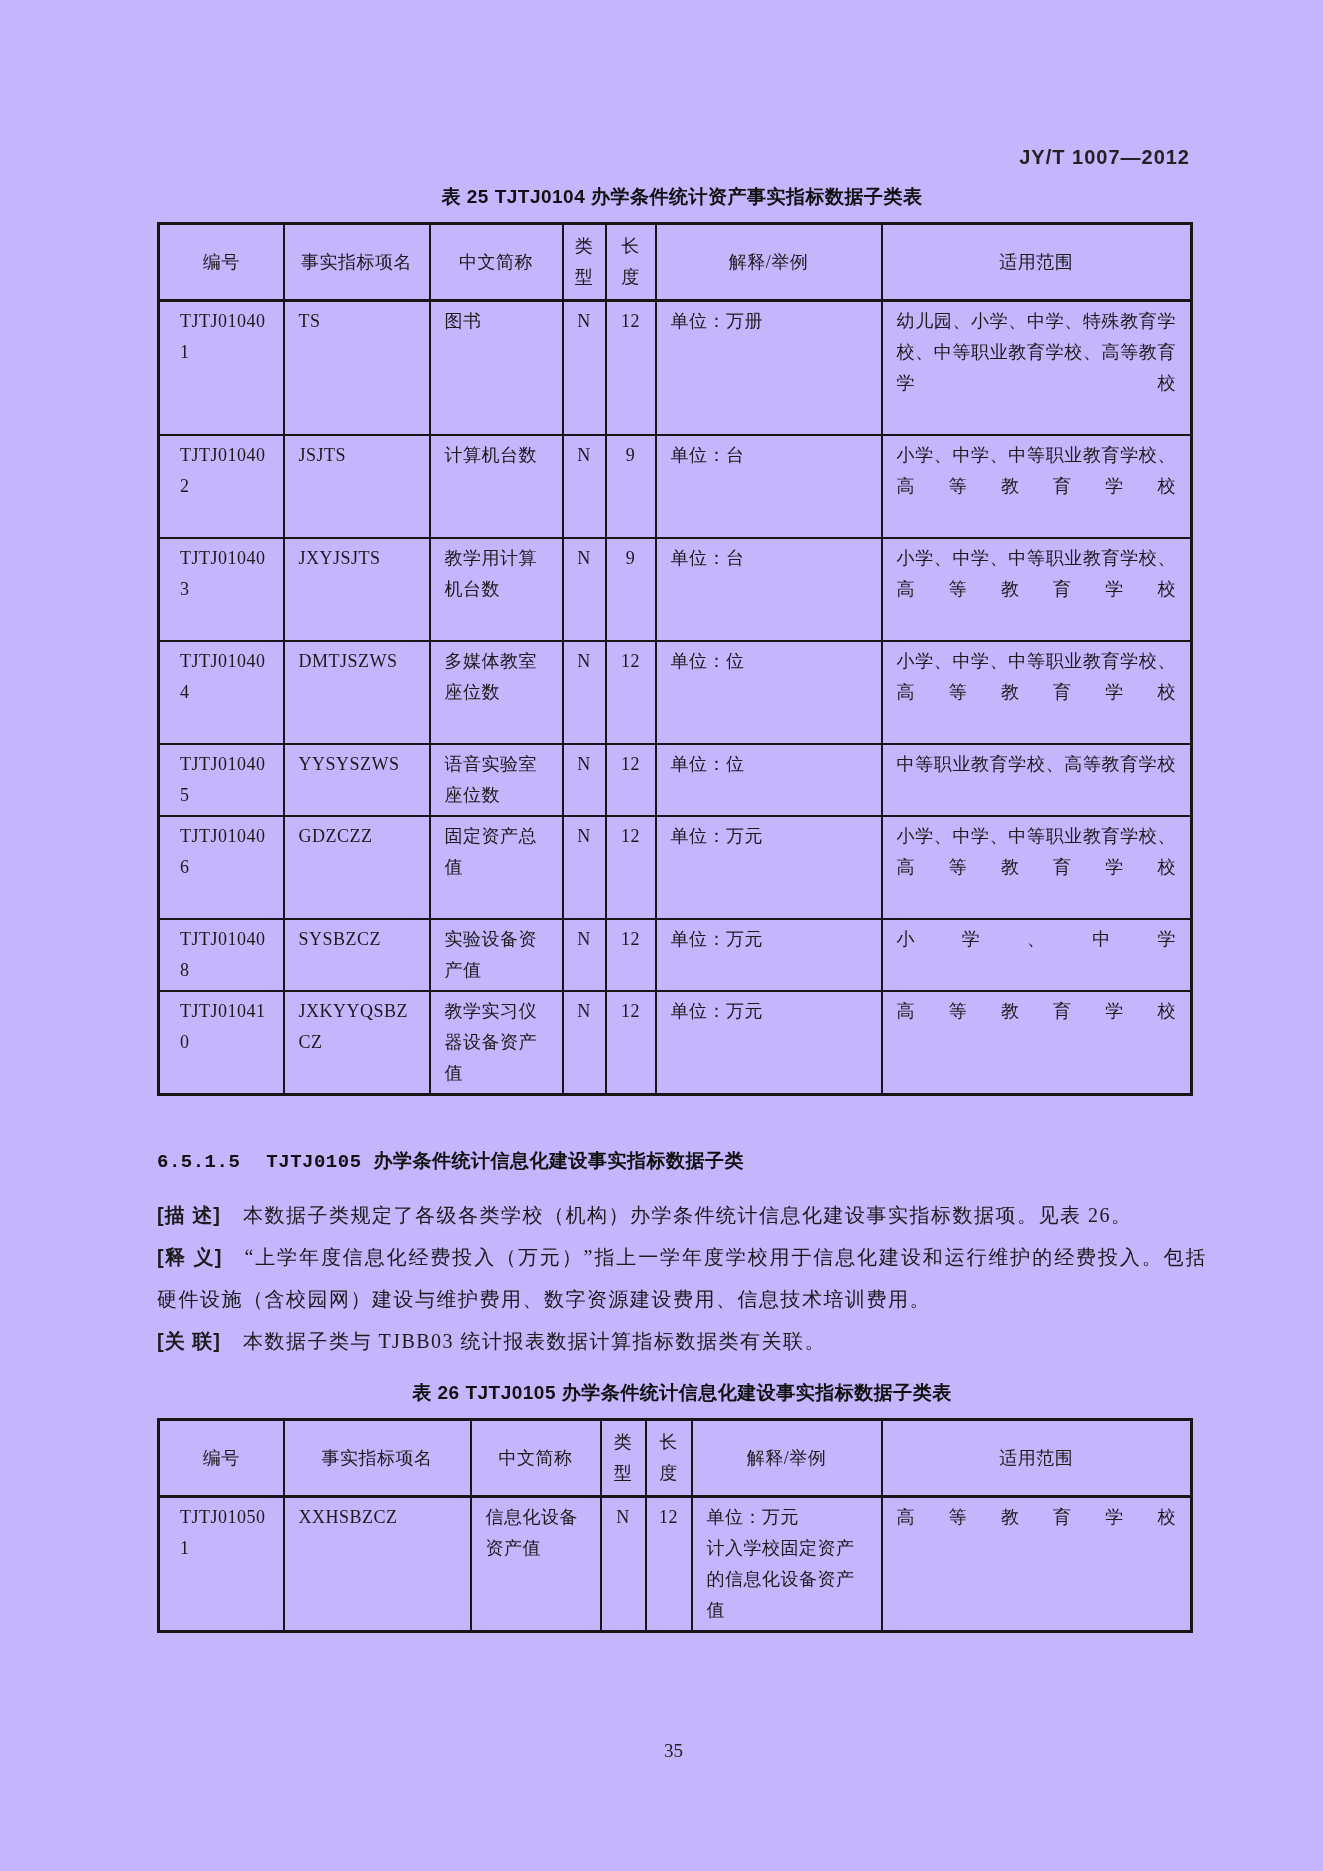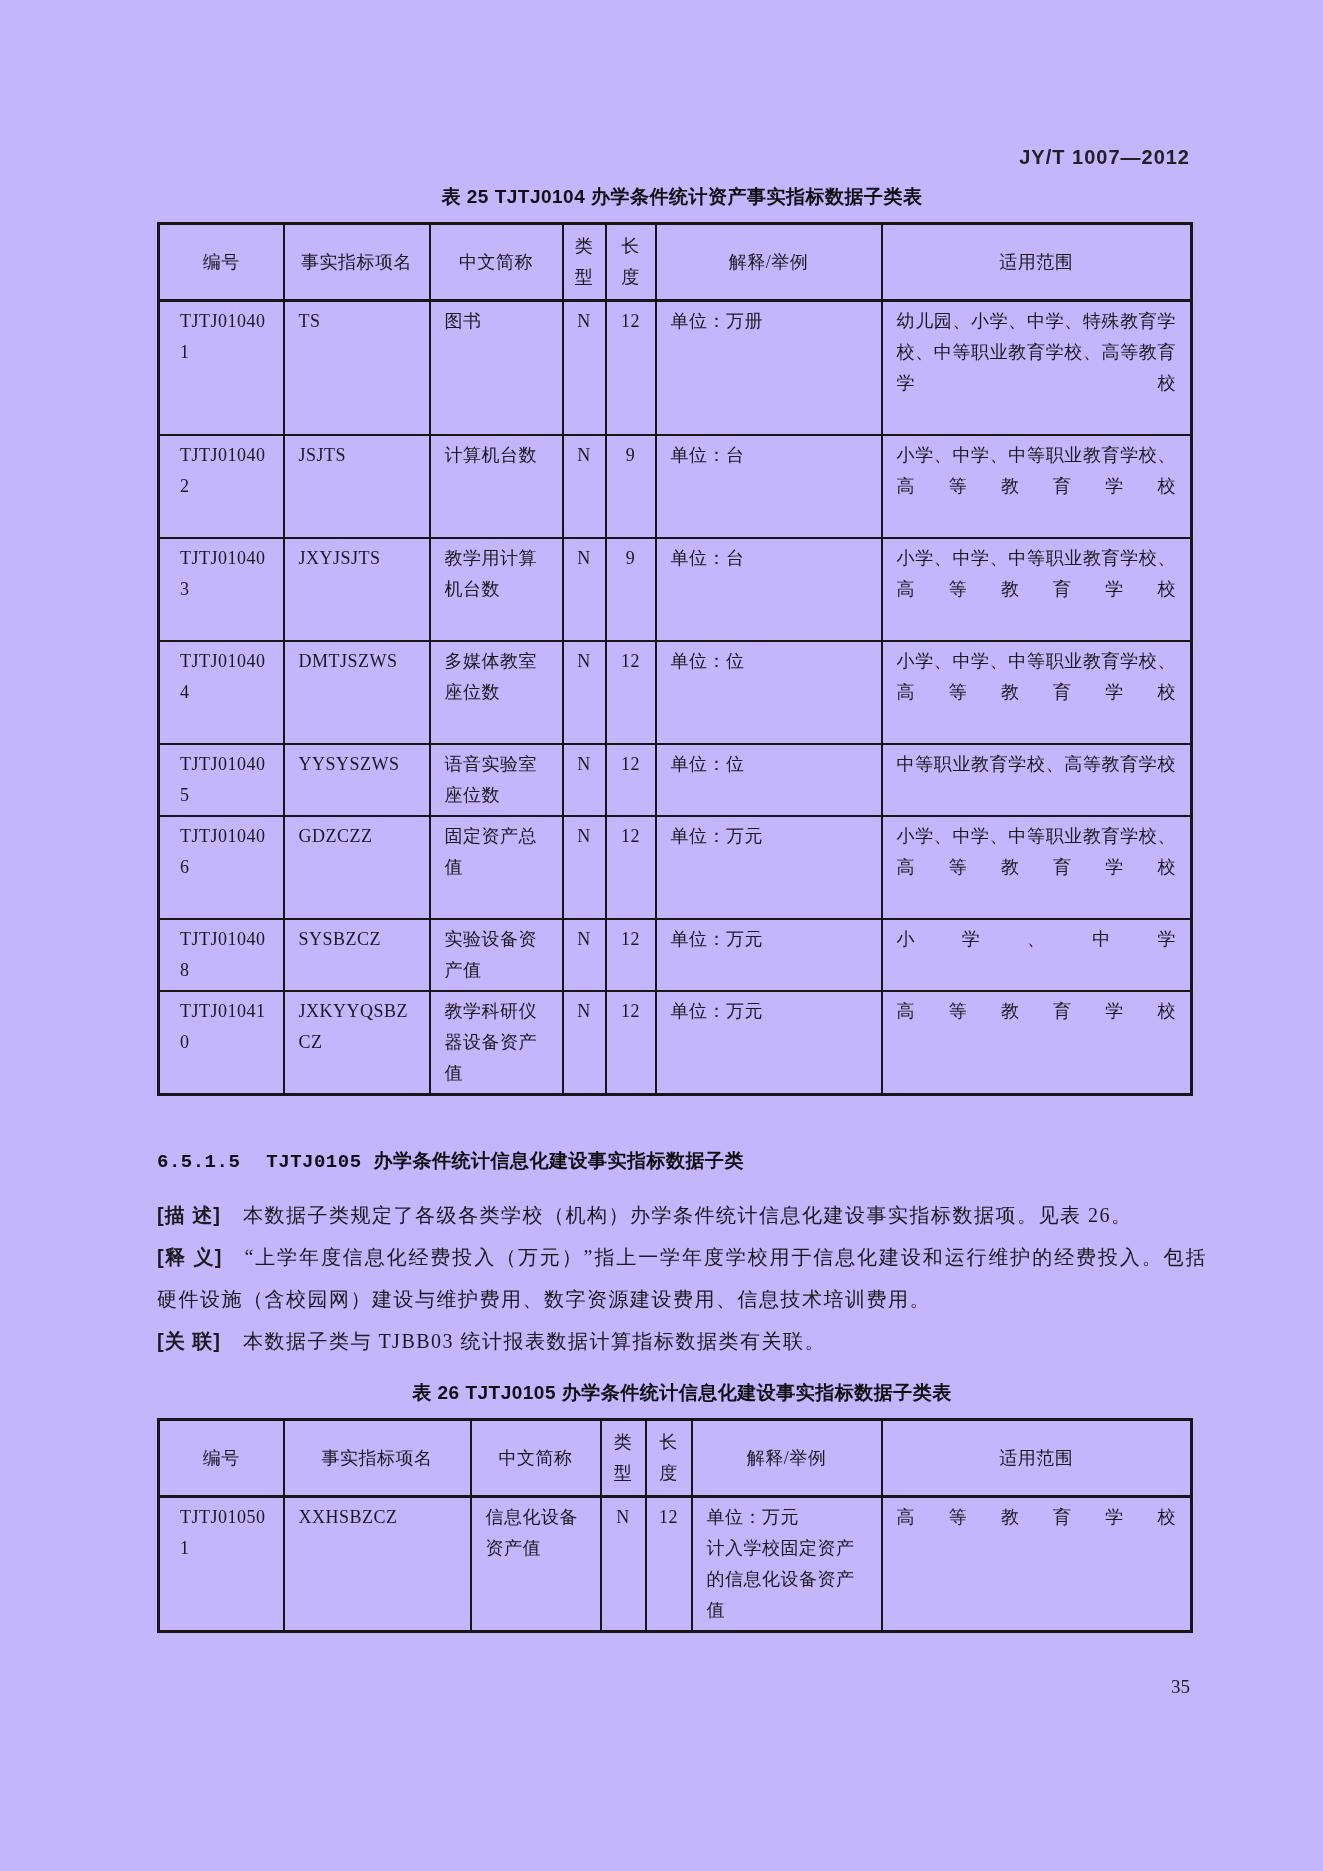--- a/index.html
+++ b/index.html
@@ -90,24 +90,24 @@
   .para .para-label {
     font-family: "Liberation Sans", "DejaVu Sans", sans-serif;
     font-weight: bold;
     letter-spacing: 1px;
     margin-right: 22px;
     white-space: nowrap;
   }
   .table26-block { margin-top: 6px; }
   .page-number {
     position: absolute;
-    top: 1676px;
+    top: 1740px;
     left: 157px;
     width: 1033px;
-    text-align: right;
+    text-align: center;
     font-size: 19px;
     color: #222;
   }
 </style>
 </head>
 <body>
 
 <div class="page">
 
   <div class="doc-header">JY/T 1007—2012</div>
@@ -199,21 +199,21 @@
             <td class="c1">SYSBZCZ</td>
             <td class="c2">实验设备资产值</td>
             <td class="c3">N</td>
             <td class="c4">12</td>
             <td class="c5">单位：万元</td>
             <td class="c6">小学、中学</td>
           </tr>
           <tr>
             <td class="c0">TJTJ010410</td>
             <td class="c1">JXKYYQSBZCZ</td>
-            <td class="c2">教学科研仪器设备资产值</td>
+            <td class="c2">教学实习仪器设备资产值</td>
             <td class="c3">N</td>
             <td class="c4">12</td>
             <td class="c5">单位：万元</td>
             <td class="c6">高等教育学校</td>
           </tr>
         </tbody>
     </table>
 
     <div class="section-heading">
       <span class="sec-num">6.5.1.5</span><span>TJTJ0105 办学条件统计信息化建设事实指标数据子类</span>

